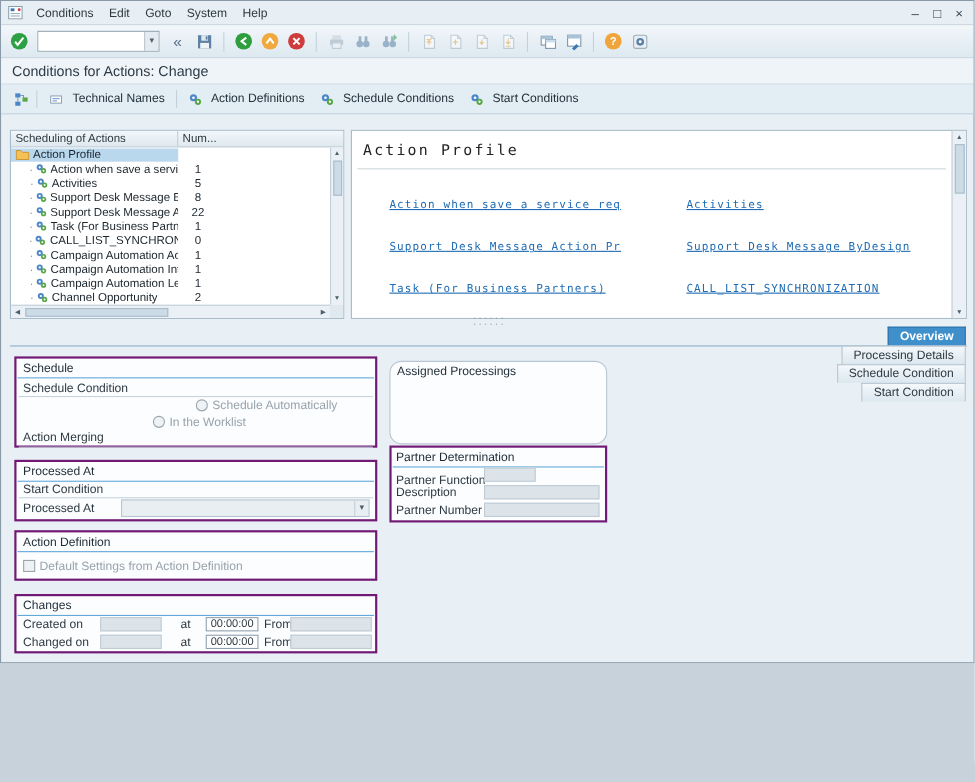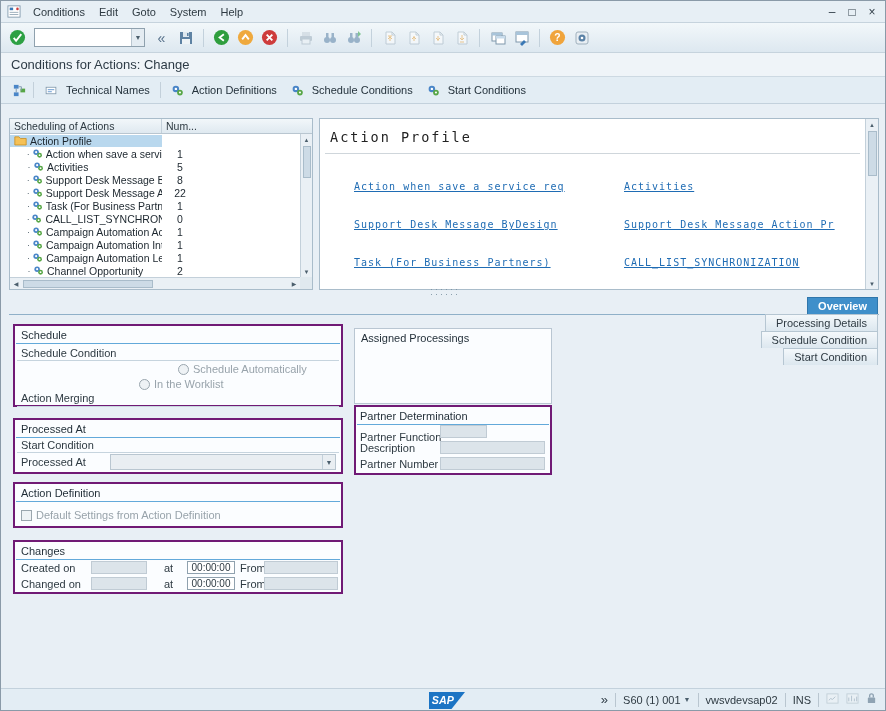--- a/index.html
+++ b/index.html
@@ -1,18 +1,18 @@
 <!DOCTYPE html>
 <html><head>
 <meta charset="utf-8">
 <style>
   * { margin:0; padding:0; box-sizing:border-box; }
   html,body { background:#c7d2da; }
   .window {
-    position:relative; width:886px; height:711px;
+    position:relative; width:886px; height:603px;
     background:#e8eff5; border:1px solid #8a9aa8;
     font-family:"Liberation Sans","DejaVu Sans",sans-serif;
     color:#2e3a42; overflow:hidden;
   }
   
   .menubar {
     position:absolute; top:0; left:0; width:884px; height:22px;
     background:#e7eff5; border-bottom:1px solid #c6d3dd;
     display:flex; align-items:center; padding:0 4px; font-size:11px;
   }
@@ -525,22 +525,22 @@
     <div class="sb-corner"></div>
   </div>
 
   <div class="html-panel">
     <div class="hp-body">
       <div class="hp-title">Action Profile</div>
       <div class="hp-rule"></div>
       <div class="hp-links">
         <span class="hp-link">Action when save a service req</span>
         <span class="hp-link">Activities</span>
+        <span class="hp-link">Support Desk Message Action Pr</span>
         <span class="hp-link">Support Desk Message ByDesign</span>
-        <span class="hp-link">Support Desk Message Action Pr</span>
         <span class="hp-link">Task (For Business Partners)</span>
         <span class="hp-link">CALL_LIST_SYNCHRONIZATION</span>
       </div>
     </div>
     <div class="hp-vsb">
       <span class="sb-arr">▲</span>
       <span class="thumb"></span>
       <span class="sb-arr" style="margin-top:auto">▼</span>
     </div>
   </div>
@@ -558,21 +558,21 @@
     <div class="grp-title">Schedule</div>
     <div class="blue-rule"></div>
     <span class="abs" style="left:6px; top:21px;">Schedule Condition</span>
     <div class="sub-rule abs" style="left:1px; right:1px; top:33px;"></div>
     <span class="abs dis-text" style="left:124px; top:37px;padding-left:39px;"><span class="radio"></span><span>Schedule Automatically</span></span>
     <span class="abs dis-text" style="left:124px; top:52px;"><span class="radio"></span><span>In the Worklist</span></span>
     <span class="abs" style="left:6px; top:66px;">Action Merging</span>
     <div class="sub-rule abs" style="left:1px; right:1px; top:79px;"></div>
   </div>
 
-  <div class="box" style="left:353px; top:327px; width:198px; height:76px;">
+  <div class="box" style="left:353px; top:327px; width:198px; height:76px;border-radius:11px;">
     <div class="grp-title">Assigned Processings</div>
   </div>
 
   <div class="grp" style="left:353px; top:404px; width:198px; height:70px;">
     <div class="grp-title" style="padding-left:4px;">Partner Determination</div>
     <div class="blue-rule"></div>
     <span class="abs" style="left:4px; top:24px;">Partner Function</span>
     <span class="fld" style="left:84px; top:18px; width:47px;"></span>
     <span class="abs" style="left:4px; top:35px;">Description</span>
     <span class="fld" style="left:84px; top:34px; width:105px;"></span>

